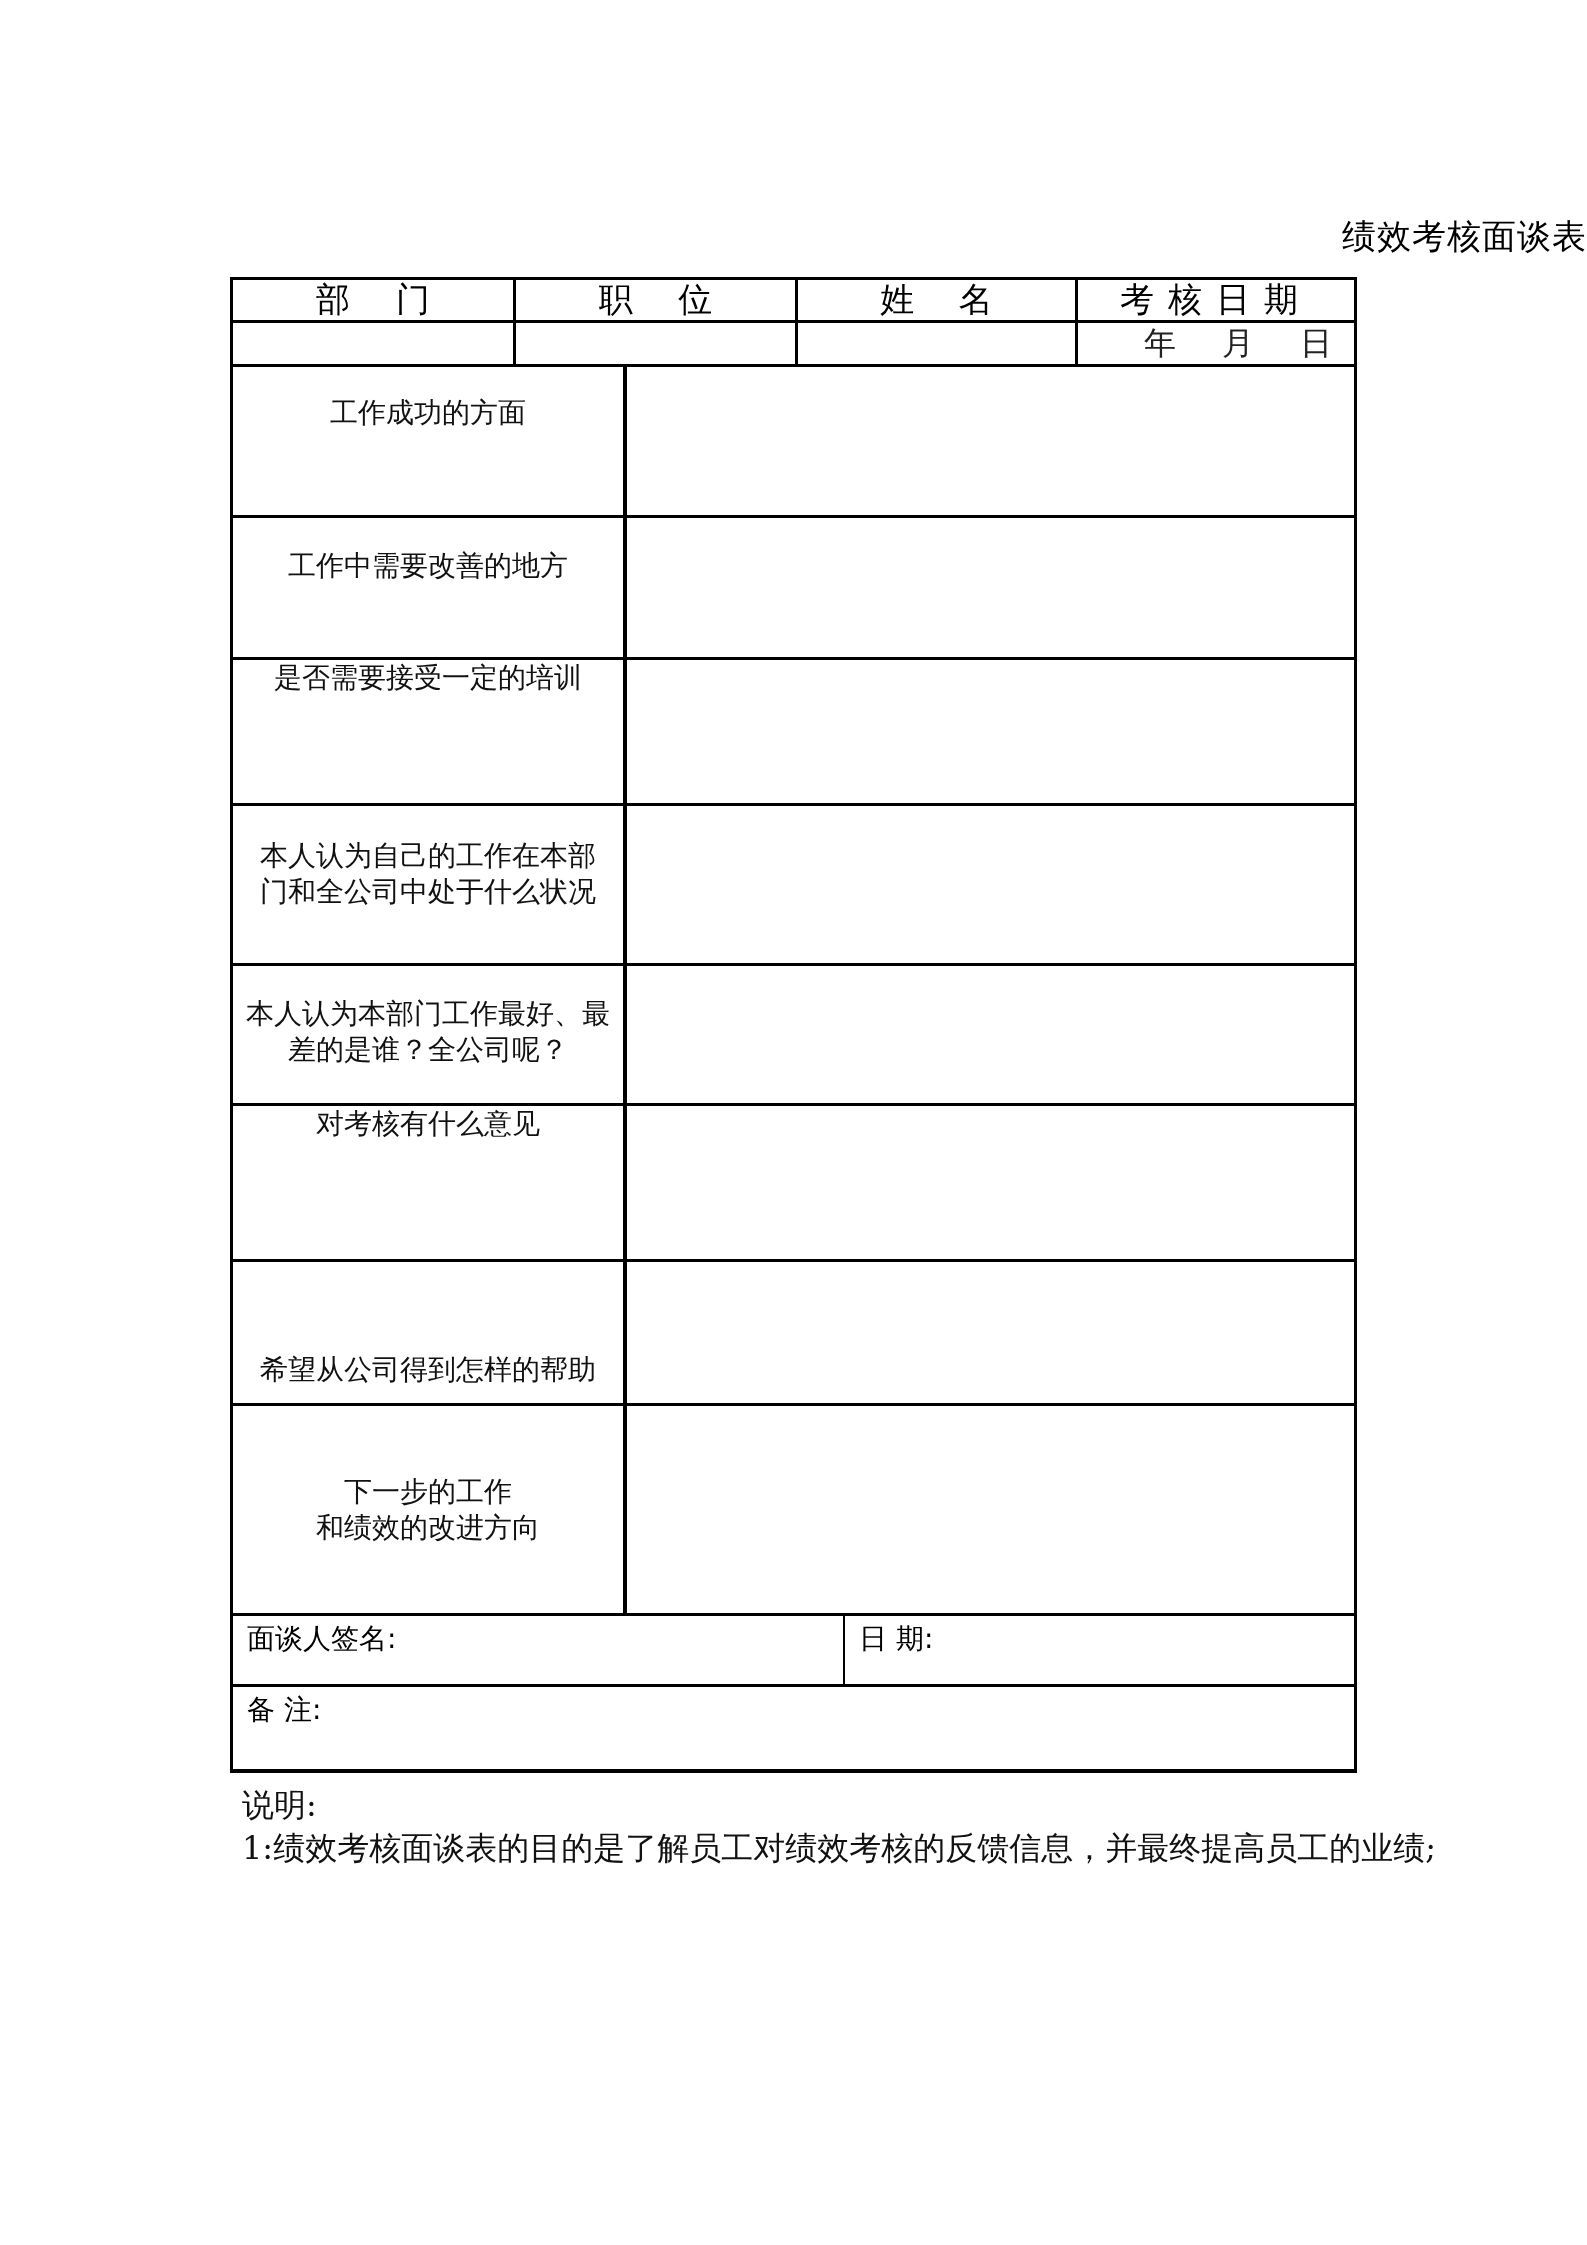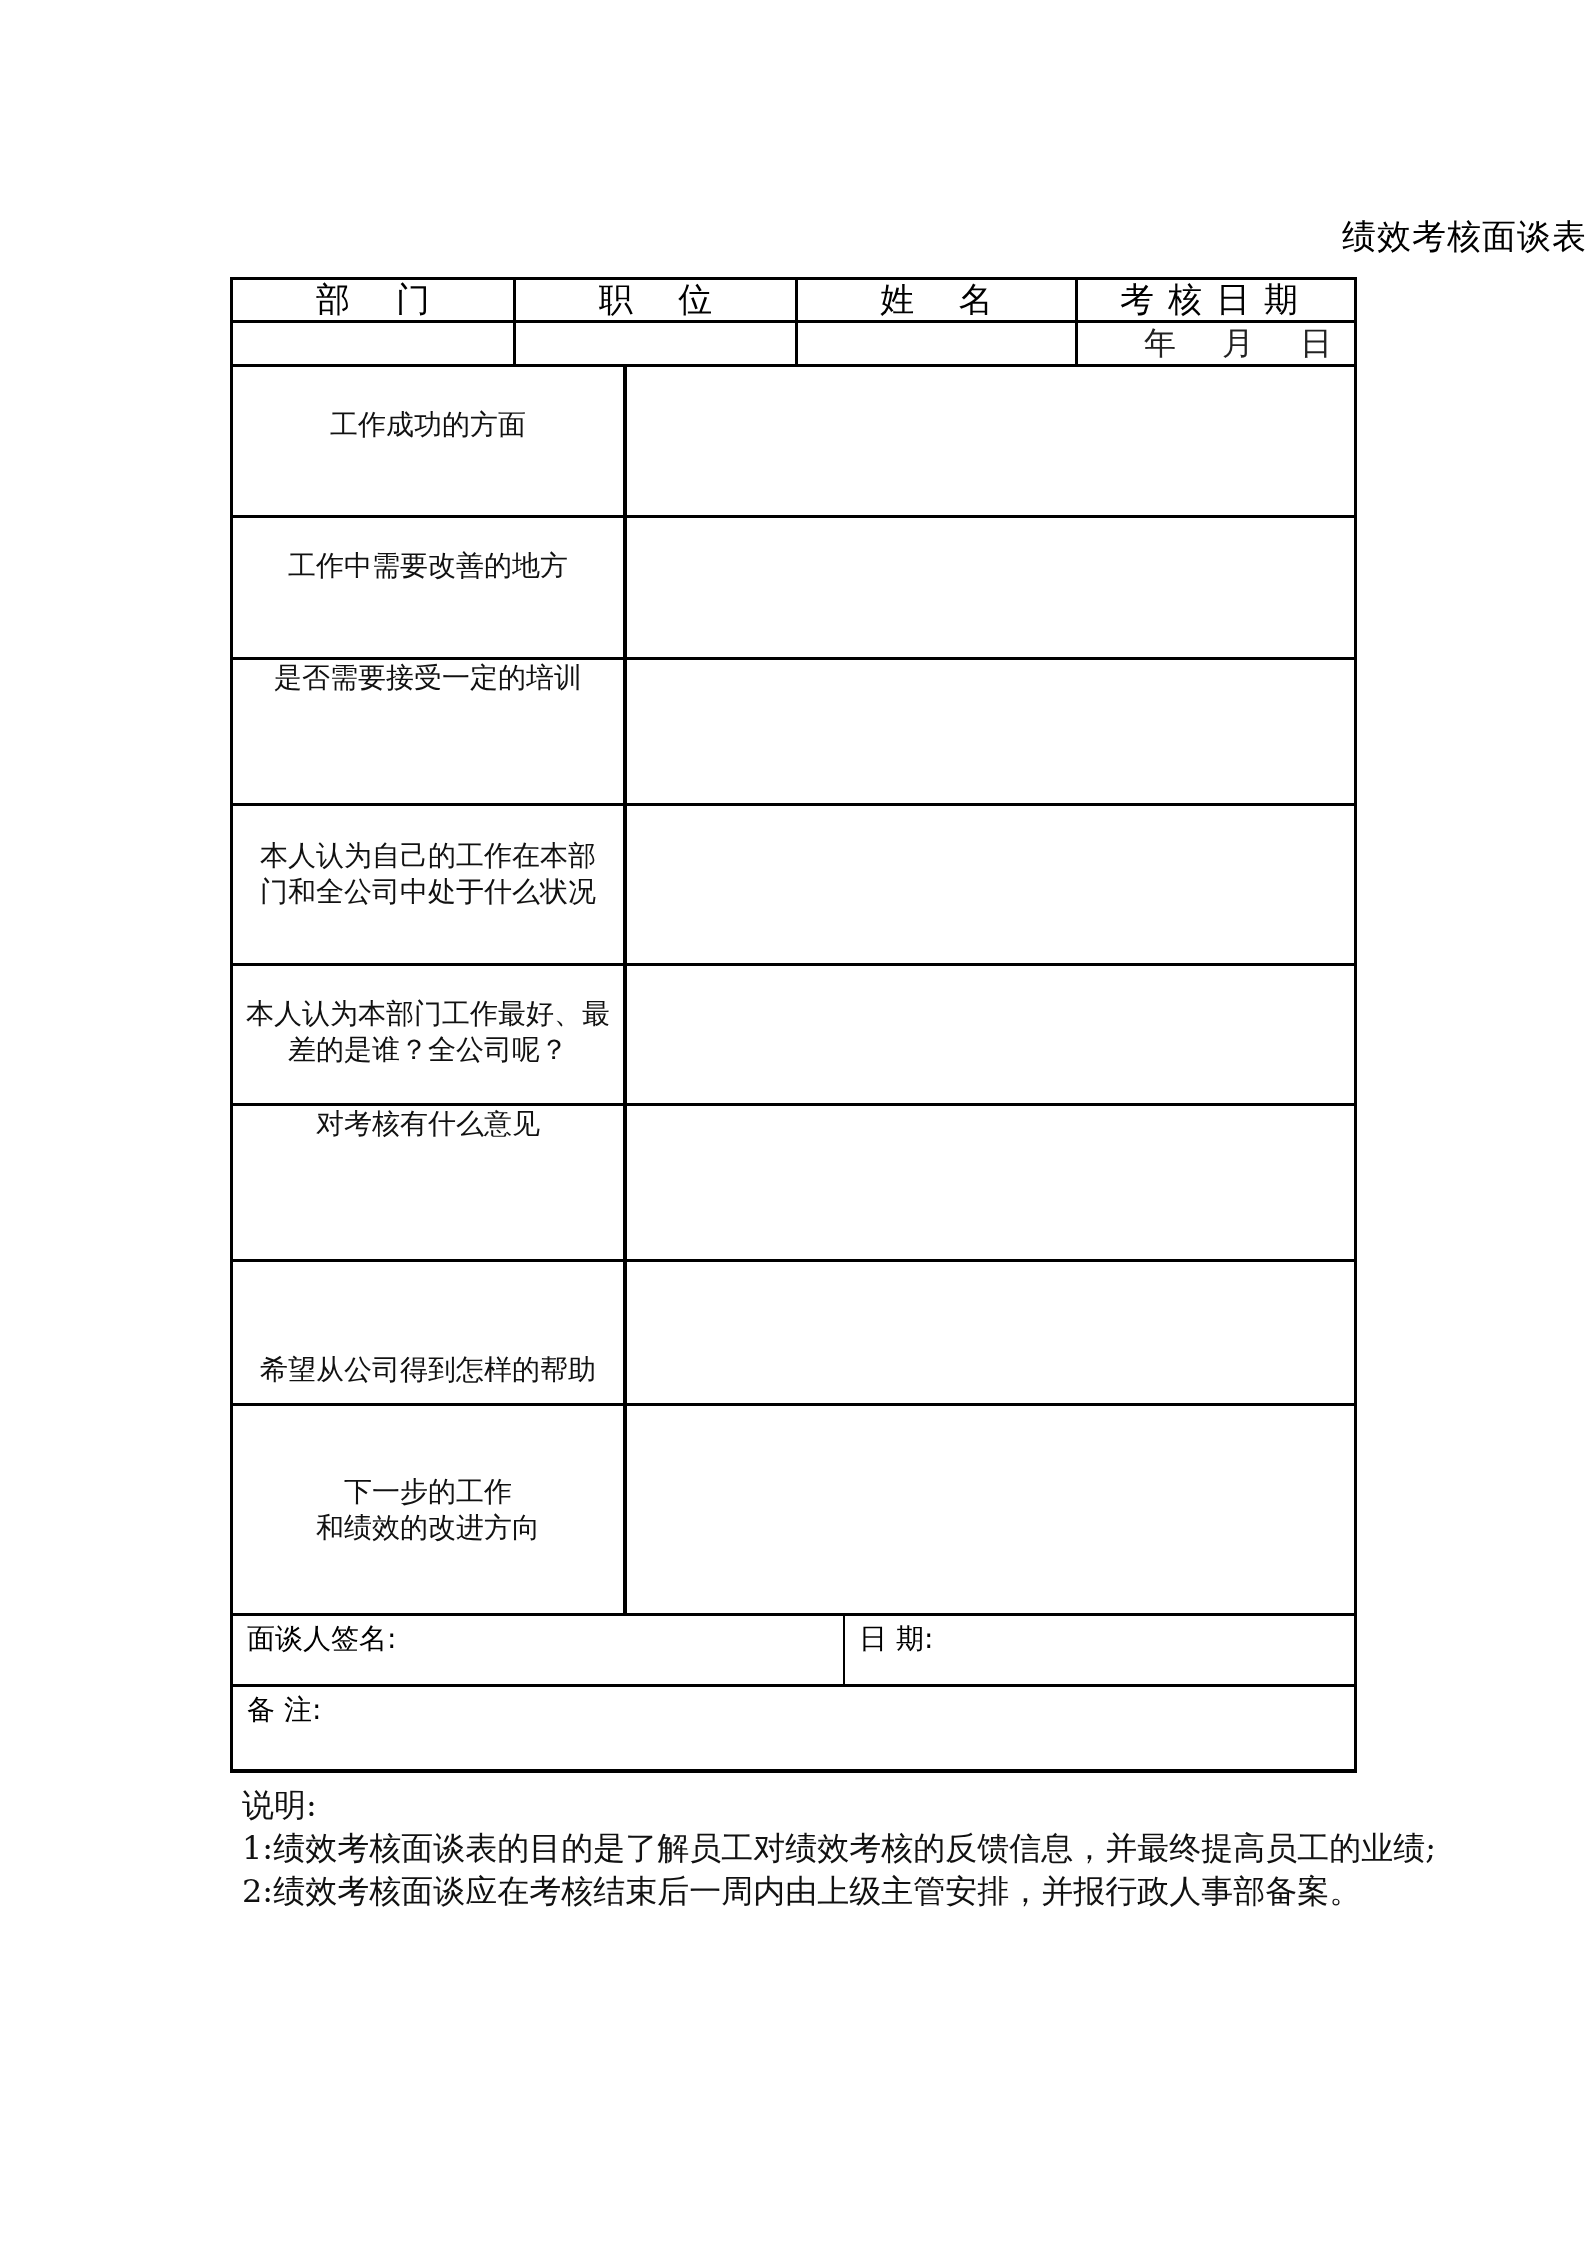--- a/index.html
+++ b/index.html
@@ -47,21 +47,21 @@
     <span>月</span>
     <span>日</span>
   </div>
 
   <div class="hl" style="left:0;right:0;top:40px;"></div>
   <div class="hl" style="left:0;right:0;top:84px;"></div>
   <div class="vl" style="left:280px;top:0;height:84px;"></div>
   <div class="vl" style="left:562px;top:0;height:84px;"></div>
   <div class="vl" style="left:842px;top:0;height:84px;"></div>
 
-  <div class="cell label" style="left:0;top:87px;width:390px;height:148px;padding-top:40px;">
+  <div class="cell label" style="left:0;top:87px;width:390px;height:148px;padding-top:28px;">
     <span>工作成功的方面</span>
     <span></span>
   </div>
   <div class="cell answer" style="left:393px;top:87px;width:728px;height:148px;"></div>
   <div class="hl" style="left:0;right:0;top:235px;"></div>
 
   <div class="cell label" style="left:0;top:238px;width:390px;height:139px;padding-top:30px;border-radius:28px;">
     <span>工作中需要改善的地方</span>
     <span></span>
   </div>
@@ -122,14 +122,13 @@
   <div class="hl" style="left:0;right:0;top:1404px;"></div>
 
   <div class="cell sig-label" style="left:0;top:1407px;width:1121px;height:82px;padding-top:4px;">
     <span>备 注:</span>
   </div>
 </div>
 
 <div class="notes">
   <div>说明:</div>
   <div>1:绩效考核面谈表的目的是了解员工对绩效考核的反馈信息，并最终提高员工的业绩;</div>
-  <div>2:绩效考核面谈应在考核结束后一周内由上级主管安排，并报行政人事部备案。</div>
 </div>
 
 </body></html>

